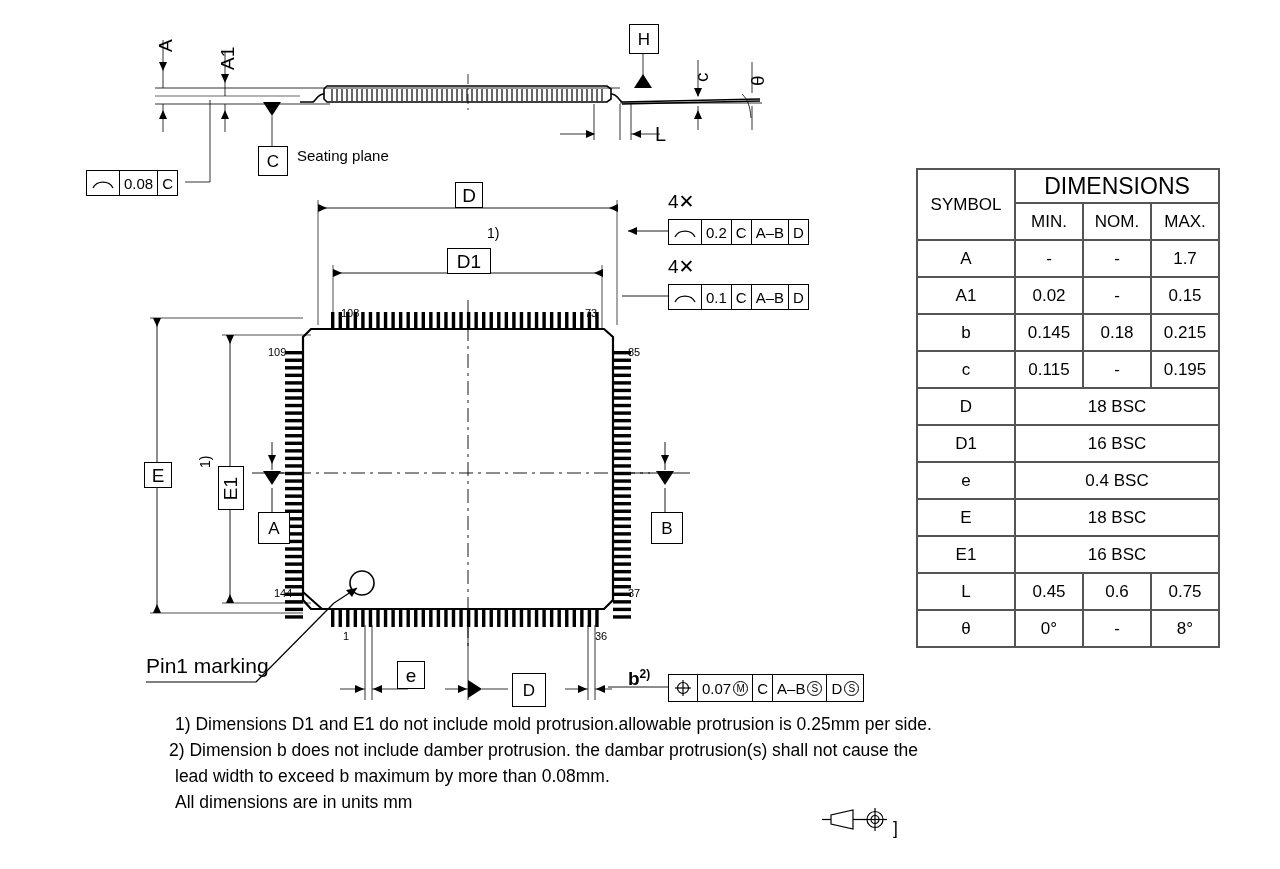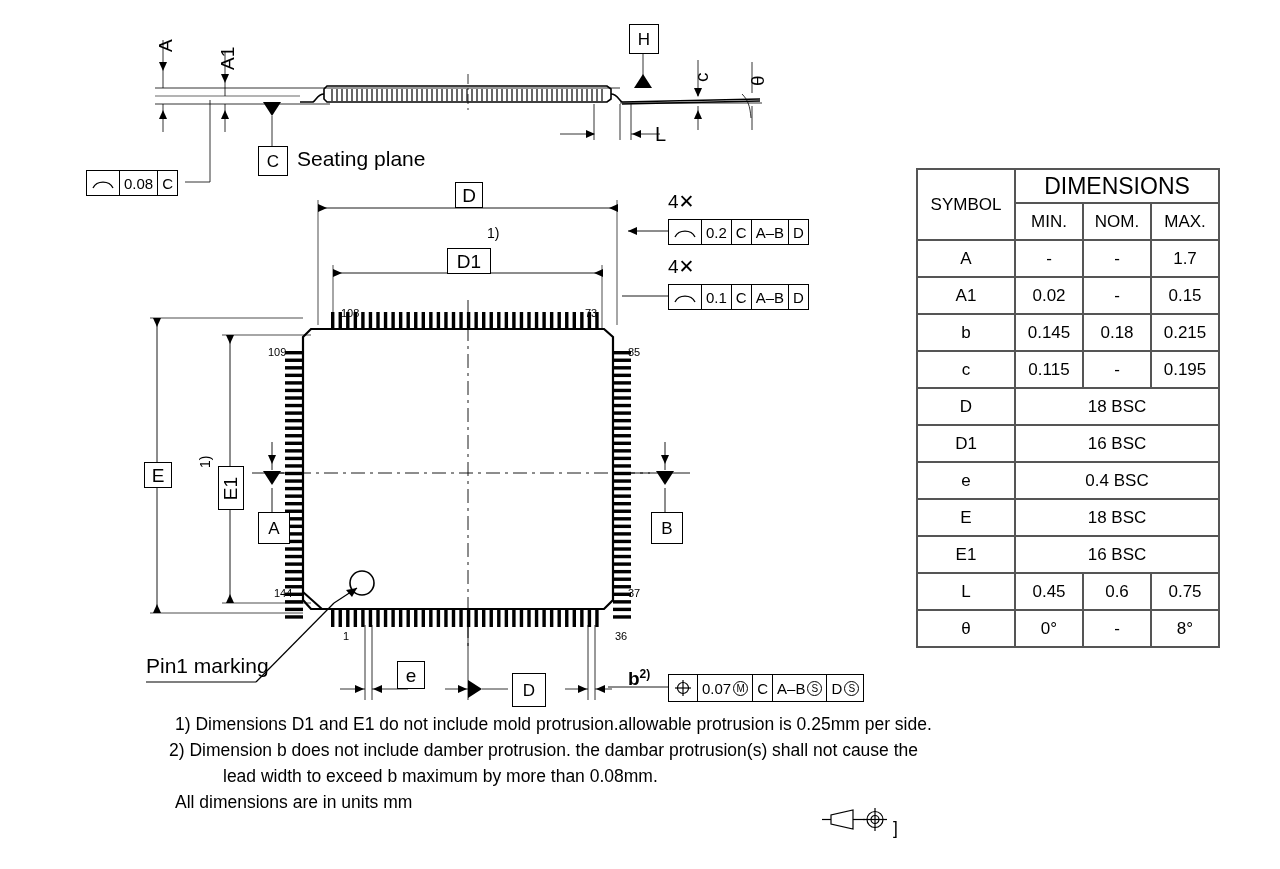--- a/index.html
+++ b/index.html
@@ -465,21 +465,21 @@
   <div class="arr arr-up" style="left:221px; top:110px;"></div>
 
   <div class="arr arr-down" style="left:694px; top:88px;"></div>
   <div class="arr arr-up" style="left:694px; top:110px;"></div>
 
   <div class="arr arr-right" style="left:586px; top:130px;"></div>
   <div class="arr arr-left" style="left:632px; top:130px;"></div>
 
   <div class="dtri" style="left:263px; top:102px;"></div>
   <div class="databox" style="left:258px; top:146px; width:28px; height:28px;">C</div>
-  <div class="lbl" style="left:297px; top:148px; font-size:21px;">Seating plane</div>
+  <div class="lbl" style="left:297px; top:148px; font-size:15px;">Seating plane</div>
 
   <div class="dtri-up" style="left:634px; top:74px;"></div>
   <div class="databox" style="left:629px; top:24px; width:28px; height:28px;">H</div>
 
   <div class="fcf" style="left:86px; top:170px;">
     <div class="cell sym">
       <svg width="22" height="12" viewBox="0 0 22 12">
           <path d="M1 11 A11 10 0 0 1 21 11" fill="none" stroke="#000" stroke-width="1.3"></path>
         </svg>
     </div>
@@ -534,21 +534,21 @@
     <div class="cell">D</div>
   </div>
 
   <div class="lbl small" style="left:341px; top:308px;">108</div>
   <div class="lbl small" style="left:585px; top:308px;">73</div>
   <div class="lbl small" style="left:268px; top:347px;">109</div>
   <div class="lbl small" style="left:628px; top:347px;">85</div>
   <div class="lbl small" style="left:274px; top:588px;">144</div>
   <div class="lbl small" style="left:628px; top:588px;">37</div>
   <div class="lbl small" style="left:343px; top:631px;">1</div>
-  <div class="lbl small" style="left:595px; top:631px;padding-left:20px;">36</div>
+  <div class="lbl small" style="left:595px; top:631px;">36</div>
 
   <div class="dtri" style="left:263px; top:471px;"></div>
   <div class="arr arr-down" style="left:268px; top:455px;"></div>
   <div class="databox" style="left:258px; top:512px; width:30px; height:30px;">A</div>
 
   <div class="dtri" style="left:656px; top:471px;"></div>
   <div class="arr arr-down" style="left:661px; top:455px;"></div>
   <div class="databox" style="left:651px; top:512px; width:30px; height:30px;">B</div>
 
   <div class="lbl" style="left:146px; top:655px; font-size:21px;">Pin1 marking</div>
@@ -655,17 +655,17 @@
           <td>θ</td>
           <td class="c">0°</td>
           <td class="c">-</td>
           <td class="c">8°</td>
         </tr>
       </tbody>
   </table>
 
   <div class="lbl note" style="left:175px; top:716px;">1) Dimensions D1 and E1 do not include mold protrusion.allowable protrusion is 0.25mm per side.</div>
   <div class="lbl note" style="left:169px; top:742px;">2) Dimension b does not include damber protrusion. the dambar protrusion(s) shall not cause the</div>
-  <div class="lbl note" style="left:175px; top:768px;margin-left:48px;">lead width to exceed b maximum by more than 0.08mm.</div>
+  <div class="lbl note" style="left:175px; top:768px;">lead width to exceed b maximum by more than 0.08mm.</div>
   <div class="lbl note" style="left:175px; top:794px;">All dimensions are in units mm</div>
   <div class="lbl note" style="left:893px; top:820px;">]</div>
 
 </div>
 
 </body></html>

